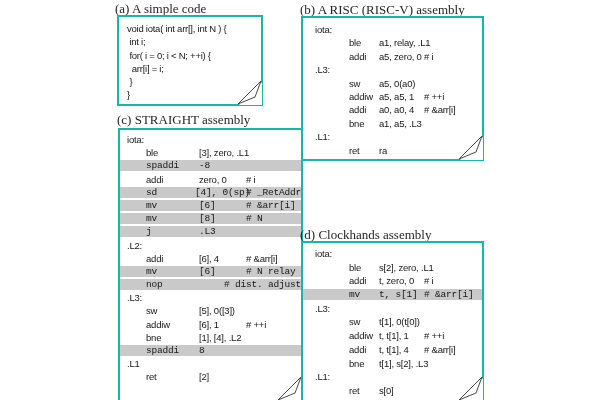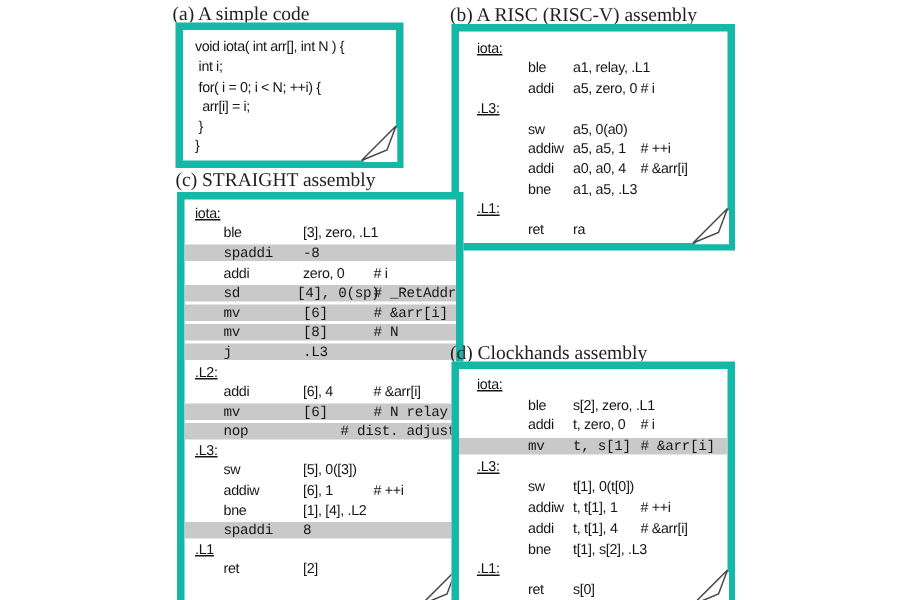--- a/index.html
+++ b/index.html
@@ -6,30 +6,30 @@
   body{
     width:600px;height:400px;position:relative;background:#ffffff;
     font-family:"Liberation Sans",sans-serif;overflow:hidden;
   }
   .stage{position:absolute;inset:0;}
   .panel-title{
     position:absolute;font-family:"Liberation Serif",serif;
     font-size:13px;color:#1f1f1f;white-space:pre;text-align:right;
   }
   .note{
-    position:absolute;background:#fff;border:5px solid #14b8a6;
+    position:absolute;background:#fff;border:2px solid #14b8a6;
   }
   .corner{position:absolute;right:-1px;bottom:-1px;width:32px;height:32px;pointer-events:none;}
   .code{
     position:absolute;inset:0;font-size:9.5px;letter-spacing:-0.2px;
     color:#161616;overflow:hidden;
   }
   .row{display:flex;white-space:pre;align-items:baseline;
     padding-left:var(--ind-op);height:var(--rh);line-height:var(--rh);}
-  .row.lab{padding-left:var(--ind-lab);text-decoration:underline;}
+  .row.lab{padding-left:var(--ind-lab);}
   .row .op{display:inline-block;width:var(--w-op);white-space:pre;padding-left:16px;}
   .row .args{display:inline-block;min-width:var(--w-args);white-space:pre;}
   .row .cmt{white-space:pre;}
   .row.hl{
     background-image:linear-gradient(#c9c9c9,#c9c9c9);
     background-repeat:no-repeat;background-position:center;background-size:100% 11px;font-family:Liberation Mono, monospace;
   }
   .codeline{white-space:pre;padding-left:8px;height:13.3px;line-height:13.3px;letter-spacing:-0.25px;}
 
   #note-a{left:117px;top:15px;width:142px;height:87px;}

